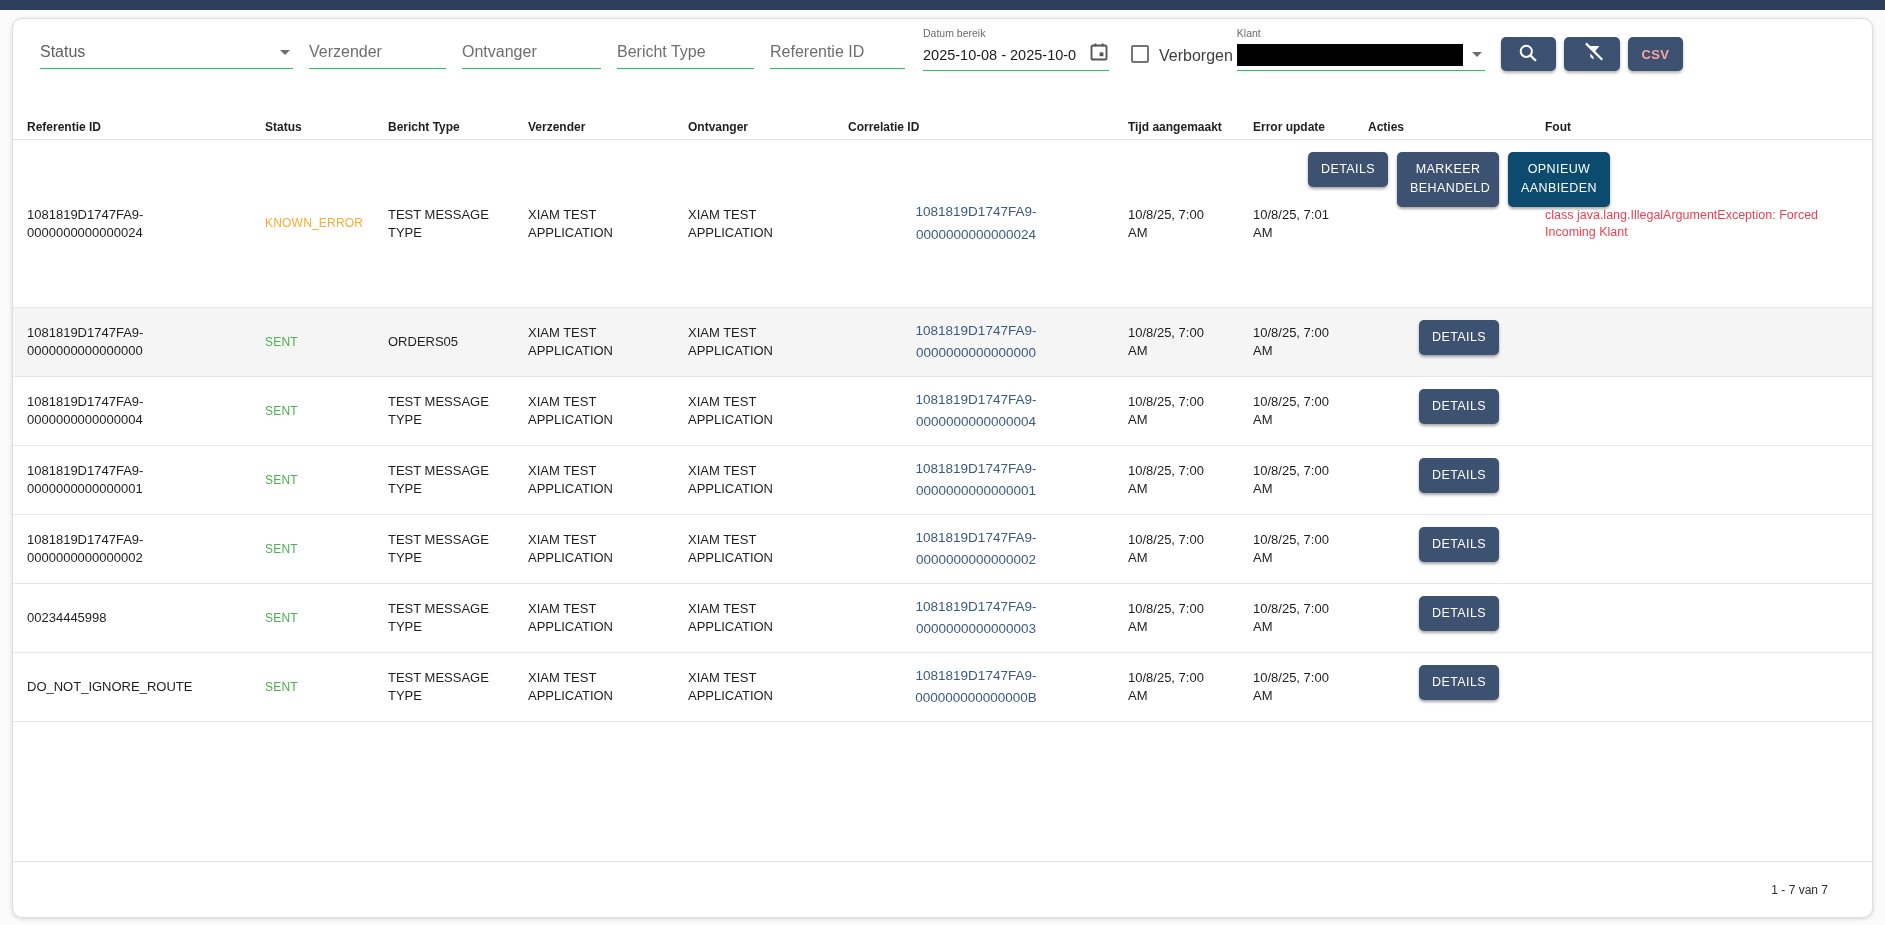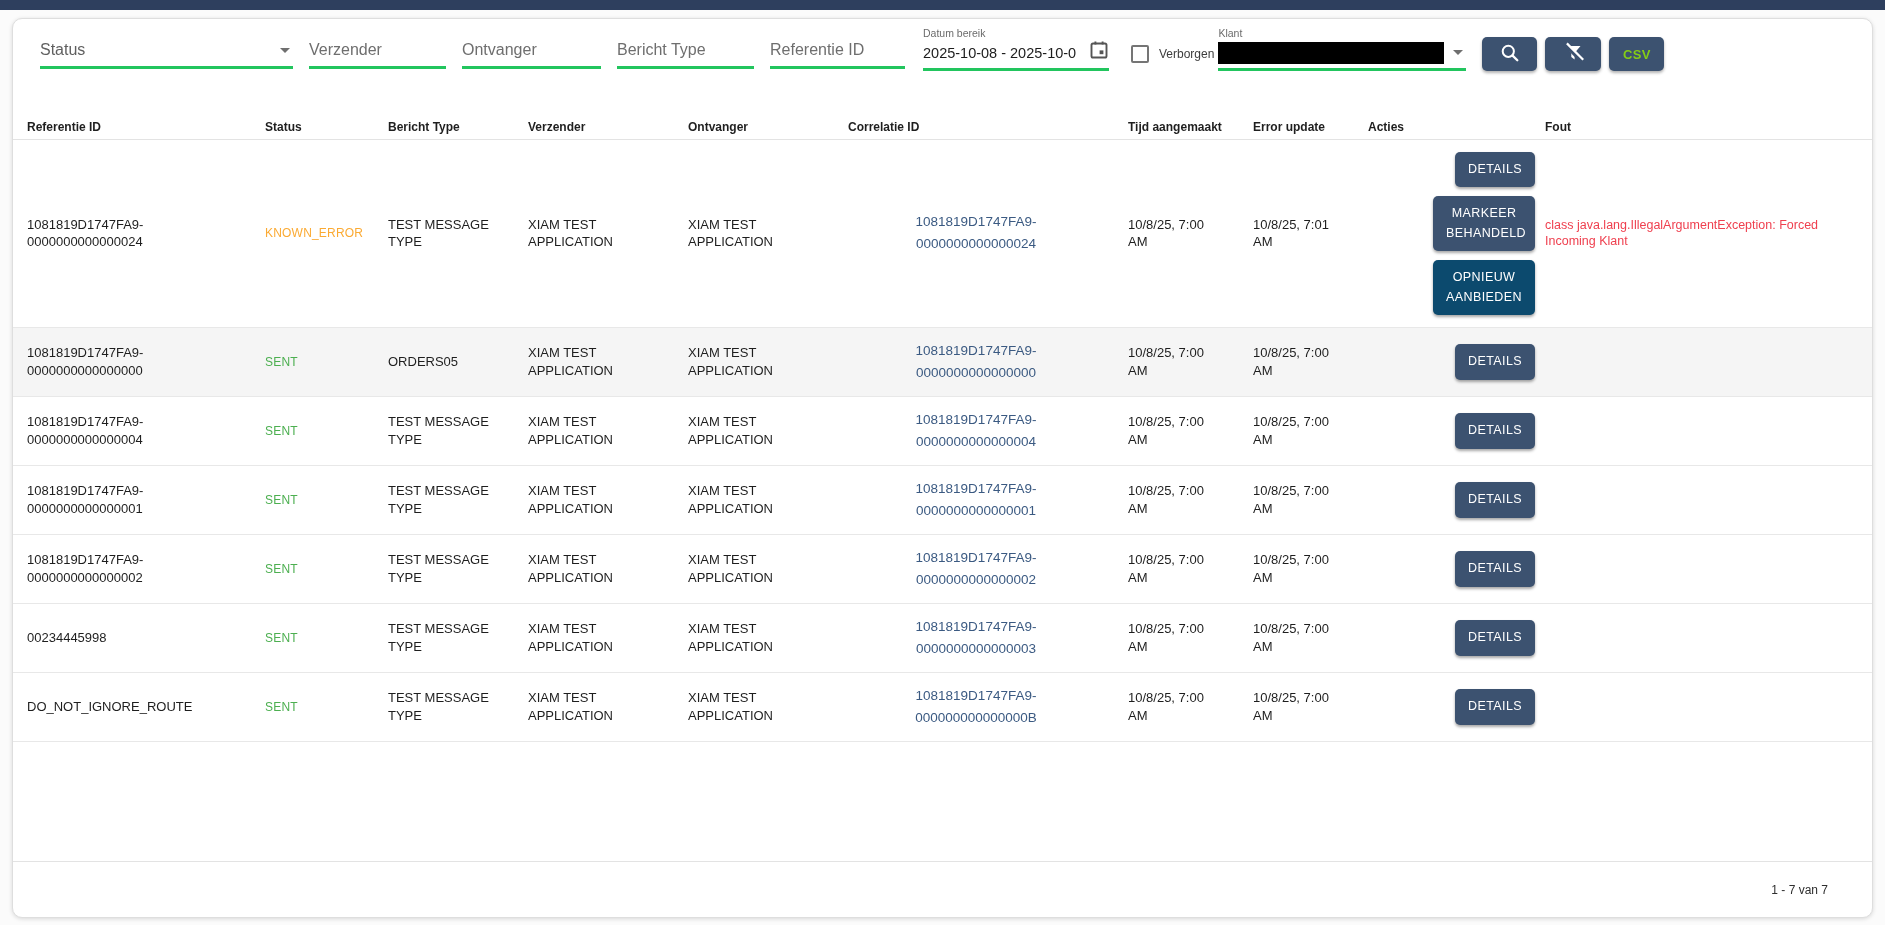--- a/index.html
+++ b/index.html
@@ -12,71 +12,71 @@
   }
   .topbar { position:absolute; top:0; left:0; width:1885px; height:10px; background:#2e3f5e; }
   .card {
     position:absolute; left:12px; top:18px; width:1861px; height:900px;
     background:#ffffff; border:1px solid #dedede; border-radius:10px;
     box-shadow:0 1px 4px rgba(0,0,0,0.14);
     display:flex; flex-direction:column; overflow:hidden;
   }
   
   .filters { flex:none; height:81px; display:flex; align-items:flex-start; padding:0 14px; }
-  .fld { position:relative; height:34px; margin-top:16px; border-bottom:3px solid #22c55e;
+  .fld { position:relative; height:34px; margin-top:16px; border-bottom:1px solid #22c55e;
          display:flex; align-items:flex-end; padding-bottom:7px; }
   .fld.with-label { height:46px; margin-top:6px; }
   .fld-label { position:absolute; top:2px; left:0; font-size:10.5px; color:#6b6b6b; }
   .select-value { font-size:16px; color:#5f5f5f; }
   .caret { width:0; height:0; border-left:5px solid transparent; border-right:5px solid transparent;
            border-top:5.5px solid #6f6f6f; }
   .fld .caret { position:absolute; right:3px; bottom:13px; }
   .fld input { border:none; outline:none; background:transparent; width:100%;
                font-family:inherit; font-size:16px; color:#202020; padding:0; }
   .fld input::placeholder { color:#6e6e6e; opacity:1; }
   .f-status { width:253px; margin-left:13px; }
   .f-verzender { width:137px; margin-left:16px; }
   .f-ontvanger { width:139px; margin-left:16px; }
   .f-bericht { width:137px; margin-left:16px; }
   .f-referentie { width:135px; margin-left:16px; }
   .f-datum { width:186px; margin-left:18px; }
   .f-datum .fvalue { font-size:14.5px; color:#1d1d1d; white-space:nowrap; }
   .cal-btn { position:absolute; right:0; bottom:5px; background:none; border:none; padding:0; cursor:pointer; }
   .checkbox { margin-top:26px; margin-left:22px; width:18px; height:18px; border:2px solid #757575;
               border-radius:2px; background:#fff; padding:0; cursor:pointer; flex:none; }
-  .chk-label { margin-top:28px; margin-left:10px; font-size:12px; color:#3d3d3d; }
+  .chk-label { margin-top:28px; margin-left:10px; font-size:16px; color:#3d3d3d; }
   .f-klant { width:248px; margin-left:4px; }
   .redacted { position:absolute; left:0; bottom:4px; width:226px; height:22px; background:#000; }
   .btn-navy { margin-top:18px; width:55px; height:34px; background:#3c5270; border:none; border-radius:5px;
               box-shadow:0 2px 3px rgba(0,0,0,0.3); display:flex; align-items:center; justify-content:center;
               cursor:pointer; flex:none; }
   .btn-navy.ml16 { margin-left:16px; } .btn-navy.ml8 { margin-left:8px; }
   .btn-navy.w56 { width:56px; }
-  .csv-label { color:#84cc16; font-size:13px; font-weight:bold; letter-spacing:0.4px; font-family:inherit; }
+  .csv-label { color:#fca5a5; font-size:13px; font-weight:bold; letter-spacing:0.4px; font-family:inherit; }
   
   .tgrid { display:grid;
     grid-template-columns:238px 123px 140px 160px 160px 280px 125px 115px 177px minmax(0,1fr); }
   .thead { flex:none; height:40px; padding:0 14px; align-items:center;
            border-bottom:1px solid #e3e3e3; }
   .th { font-size:12px; font-weight:bold; color:#1f1f1f; padding-top:14px; }
   .tbody { flex:1 1 auto; display:flex; flex-direction:column; }
   .trow { padding:0 14px; border-bottom:1px solid #e8e8e8; min-height:69px; }
   .trow.tall { min-height:168px; }
   .trow.highlighted { background:#f5f5f5; }
   .cell { display:flex; align-items:center; font-size:13px; color:#1e1e1e;
           line-height:1.35; padding-right:28px; }
   .cell.ref  { padding-right:70px; word-break:break-word; }
   .cell.status { font-size:12px; font-weight:500; letter-spacing:0.2px; }
   .cell.type { padding-right:36px; }
   .cell.vz, .cell.ov { padding-right:60px; }
   .cell.corr { justify-content:center; padding-right:24px; }
   .corr-link { color:#3b5a82; text-decoration:none; font-size:13.5px; line-height:1.65;
                display:inline-block; max-width:175px; text-align:center; cursor:pointer; }
   .cell.time { padding-right:36px; }
-  .cell.actions { flex-direction:column; align-items:flex-end; justify-content:center;
+  .cell.actions { flex-direction:row; align-items:flex-start; justify-content:center;
                   gap:9px; padding:12px 10px 12px 15px; }
   .row-btn { background:#3c5270; color:#fff; border:none; border-radius:5px; font-family:inherit;
              font-size:12.5px; font-weight:500; letter-spacing:0.4px; padding:8px 13px;
              max-width:102px; text-align:center; line-height:1.55;
              box-shadow:0 2px 3px rgba(0,0,0,0.35); cursor:pointer; }
   .cell.fout { font-size:12.5px; color:#ef404f; padding-right:16px; }
   
   .footer { flex:none; height:56px; margin-top:auto; border-top:1px solid #e3e3e3;
             display:flex; align-items:center; justify-content:flex-end; padding-right:44px;
             font-size:12px; color:#2f2f2f; }

